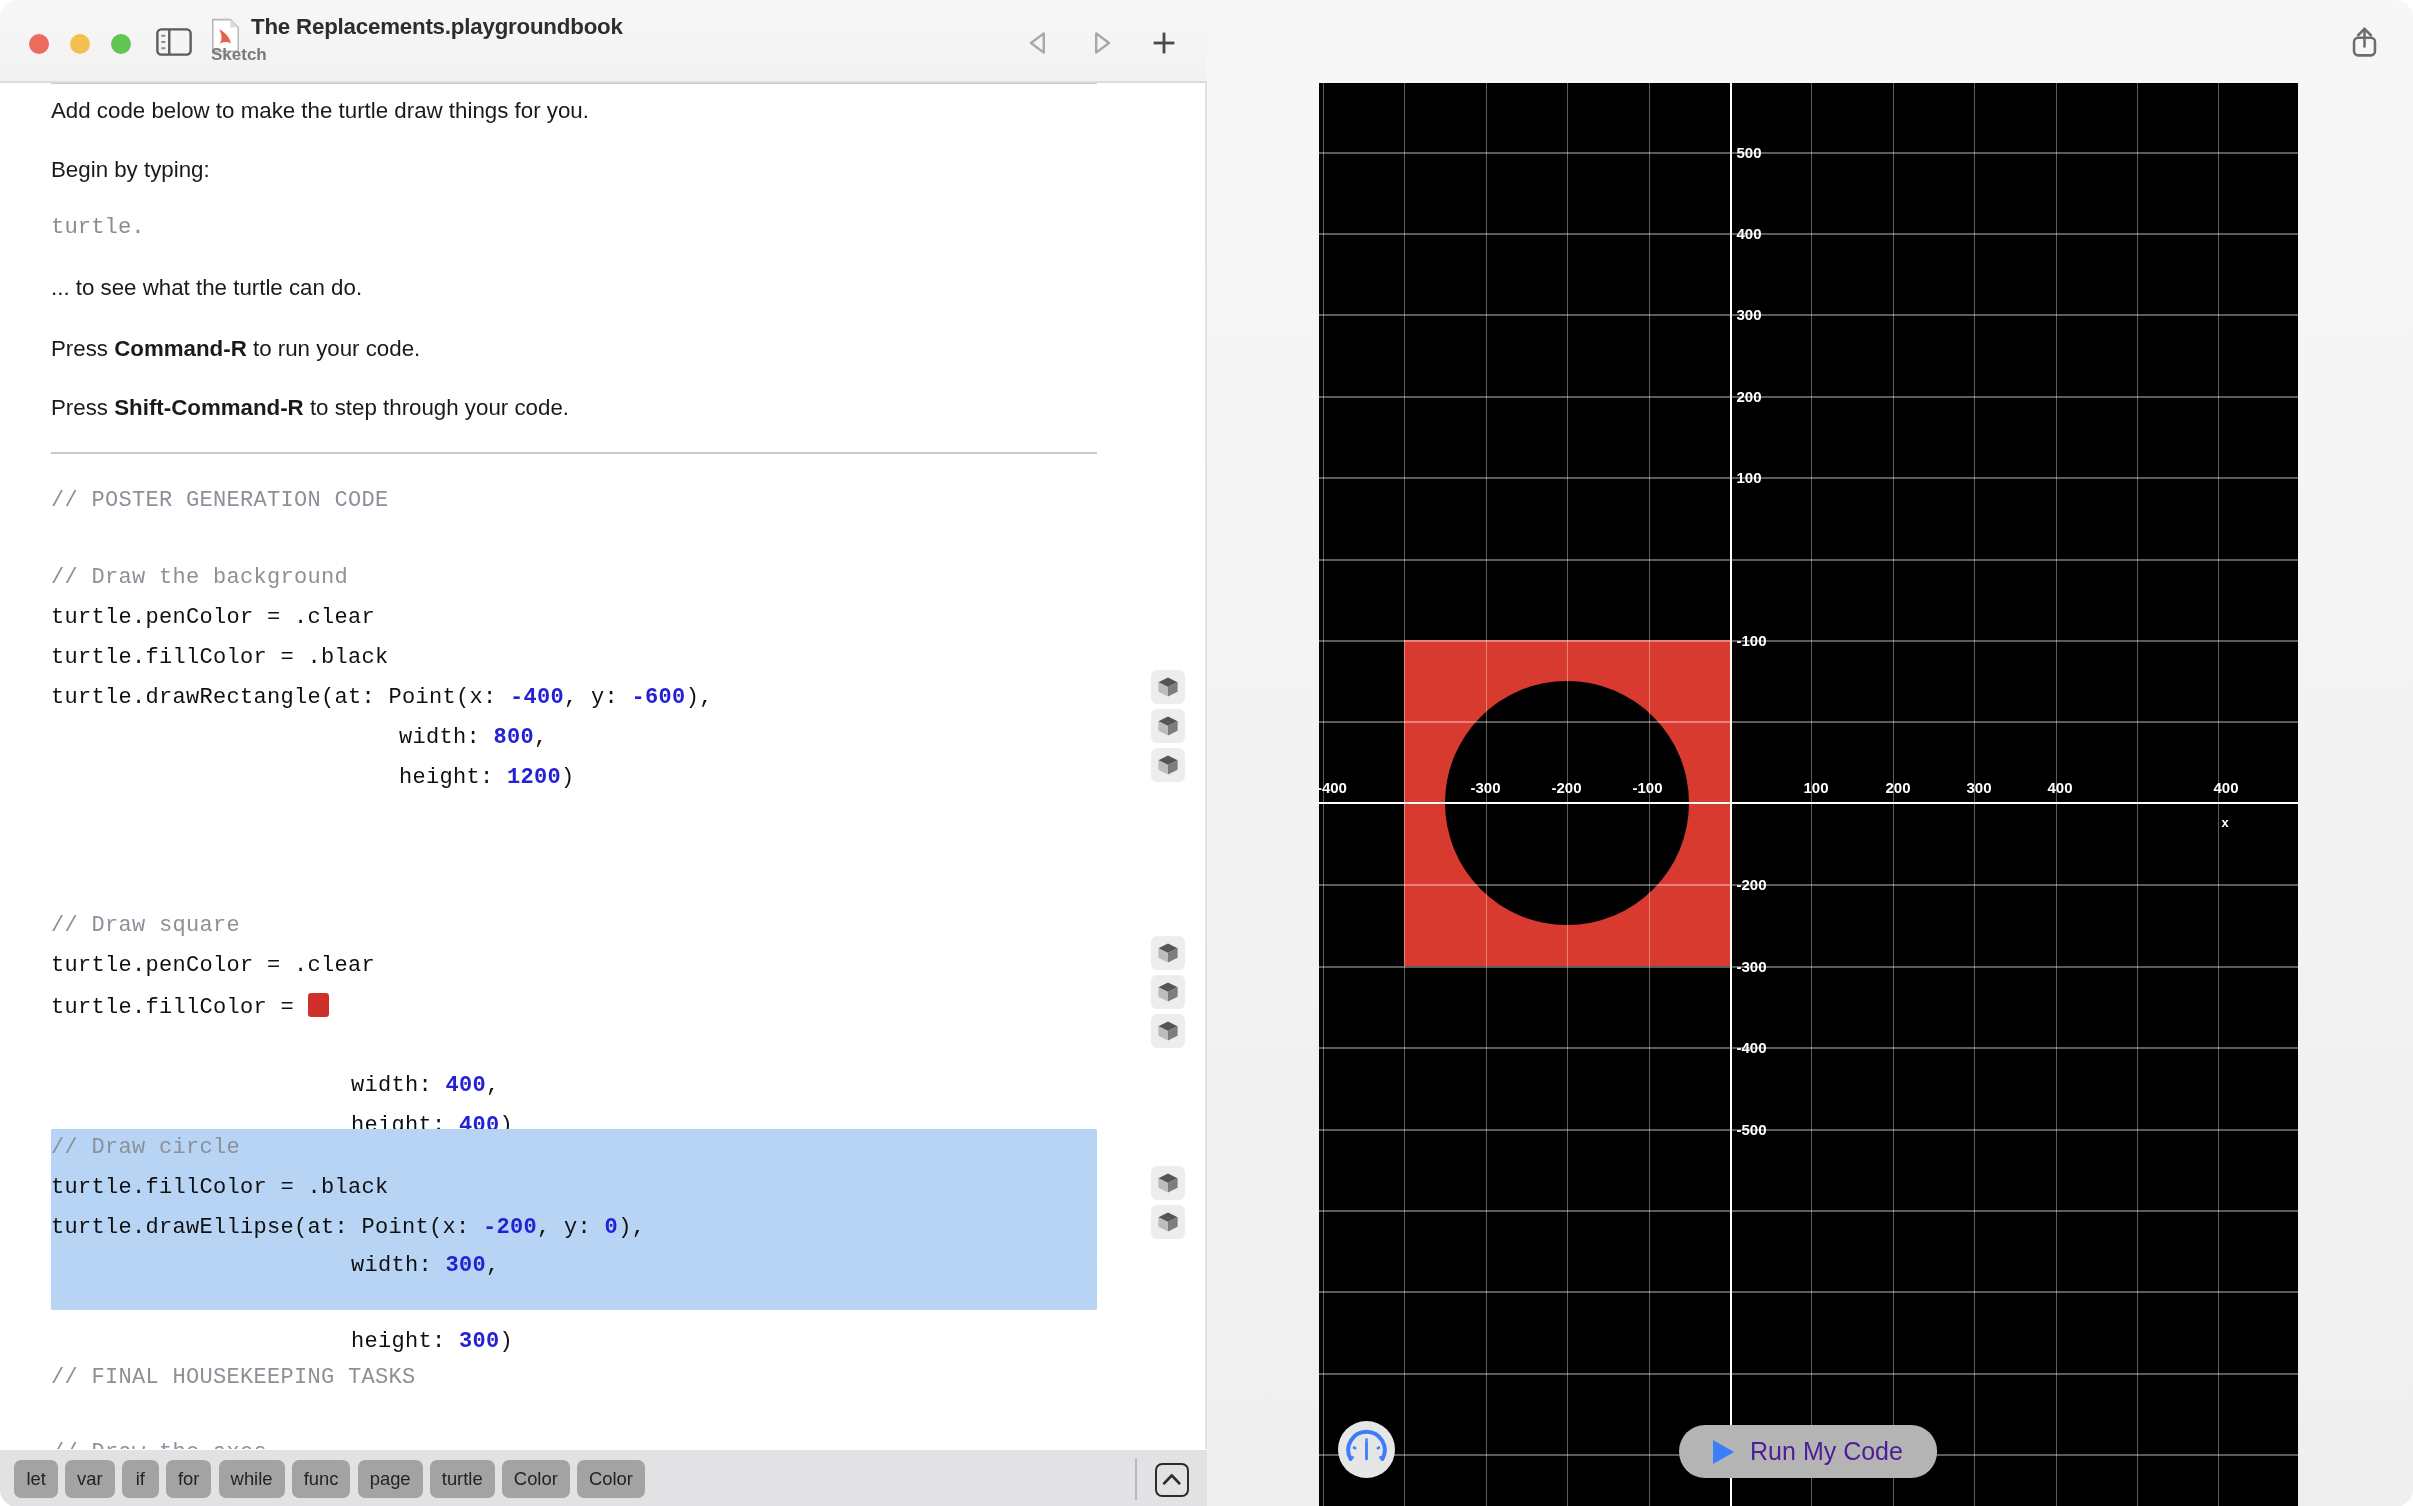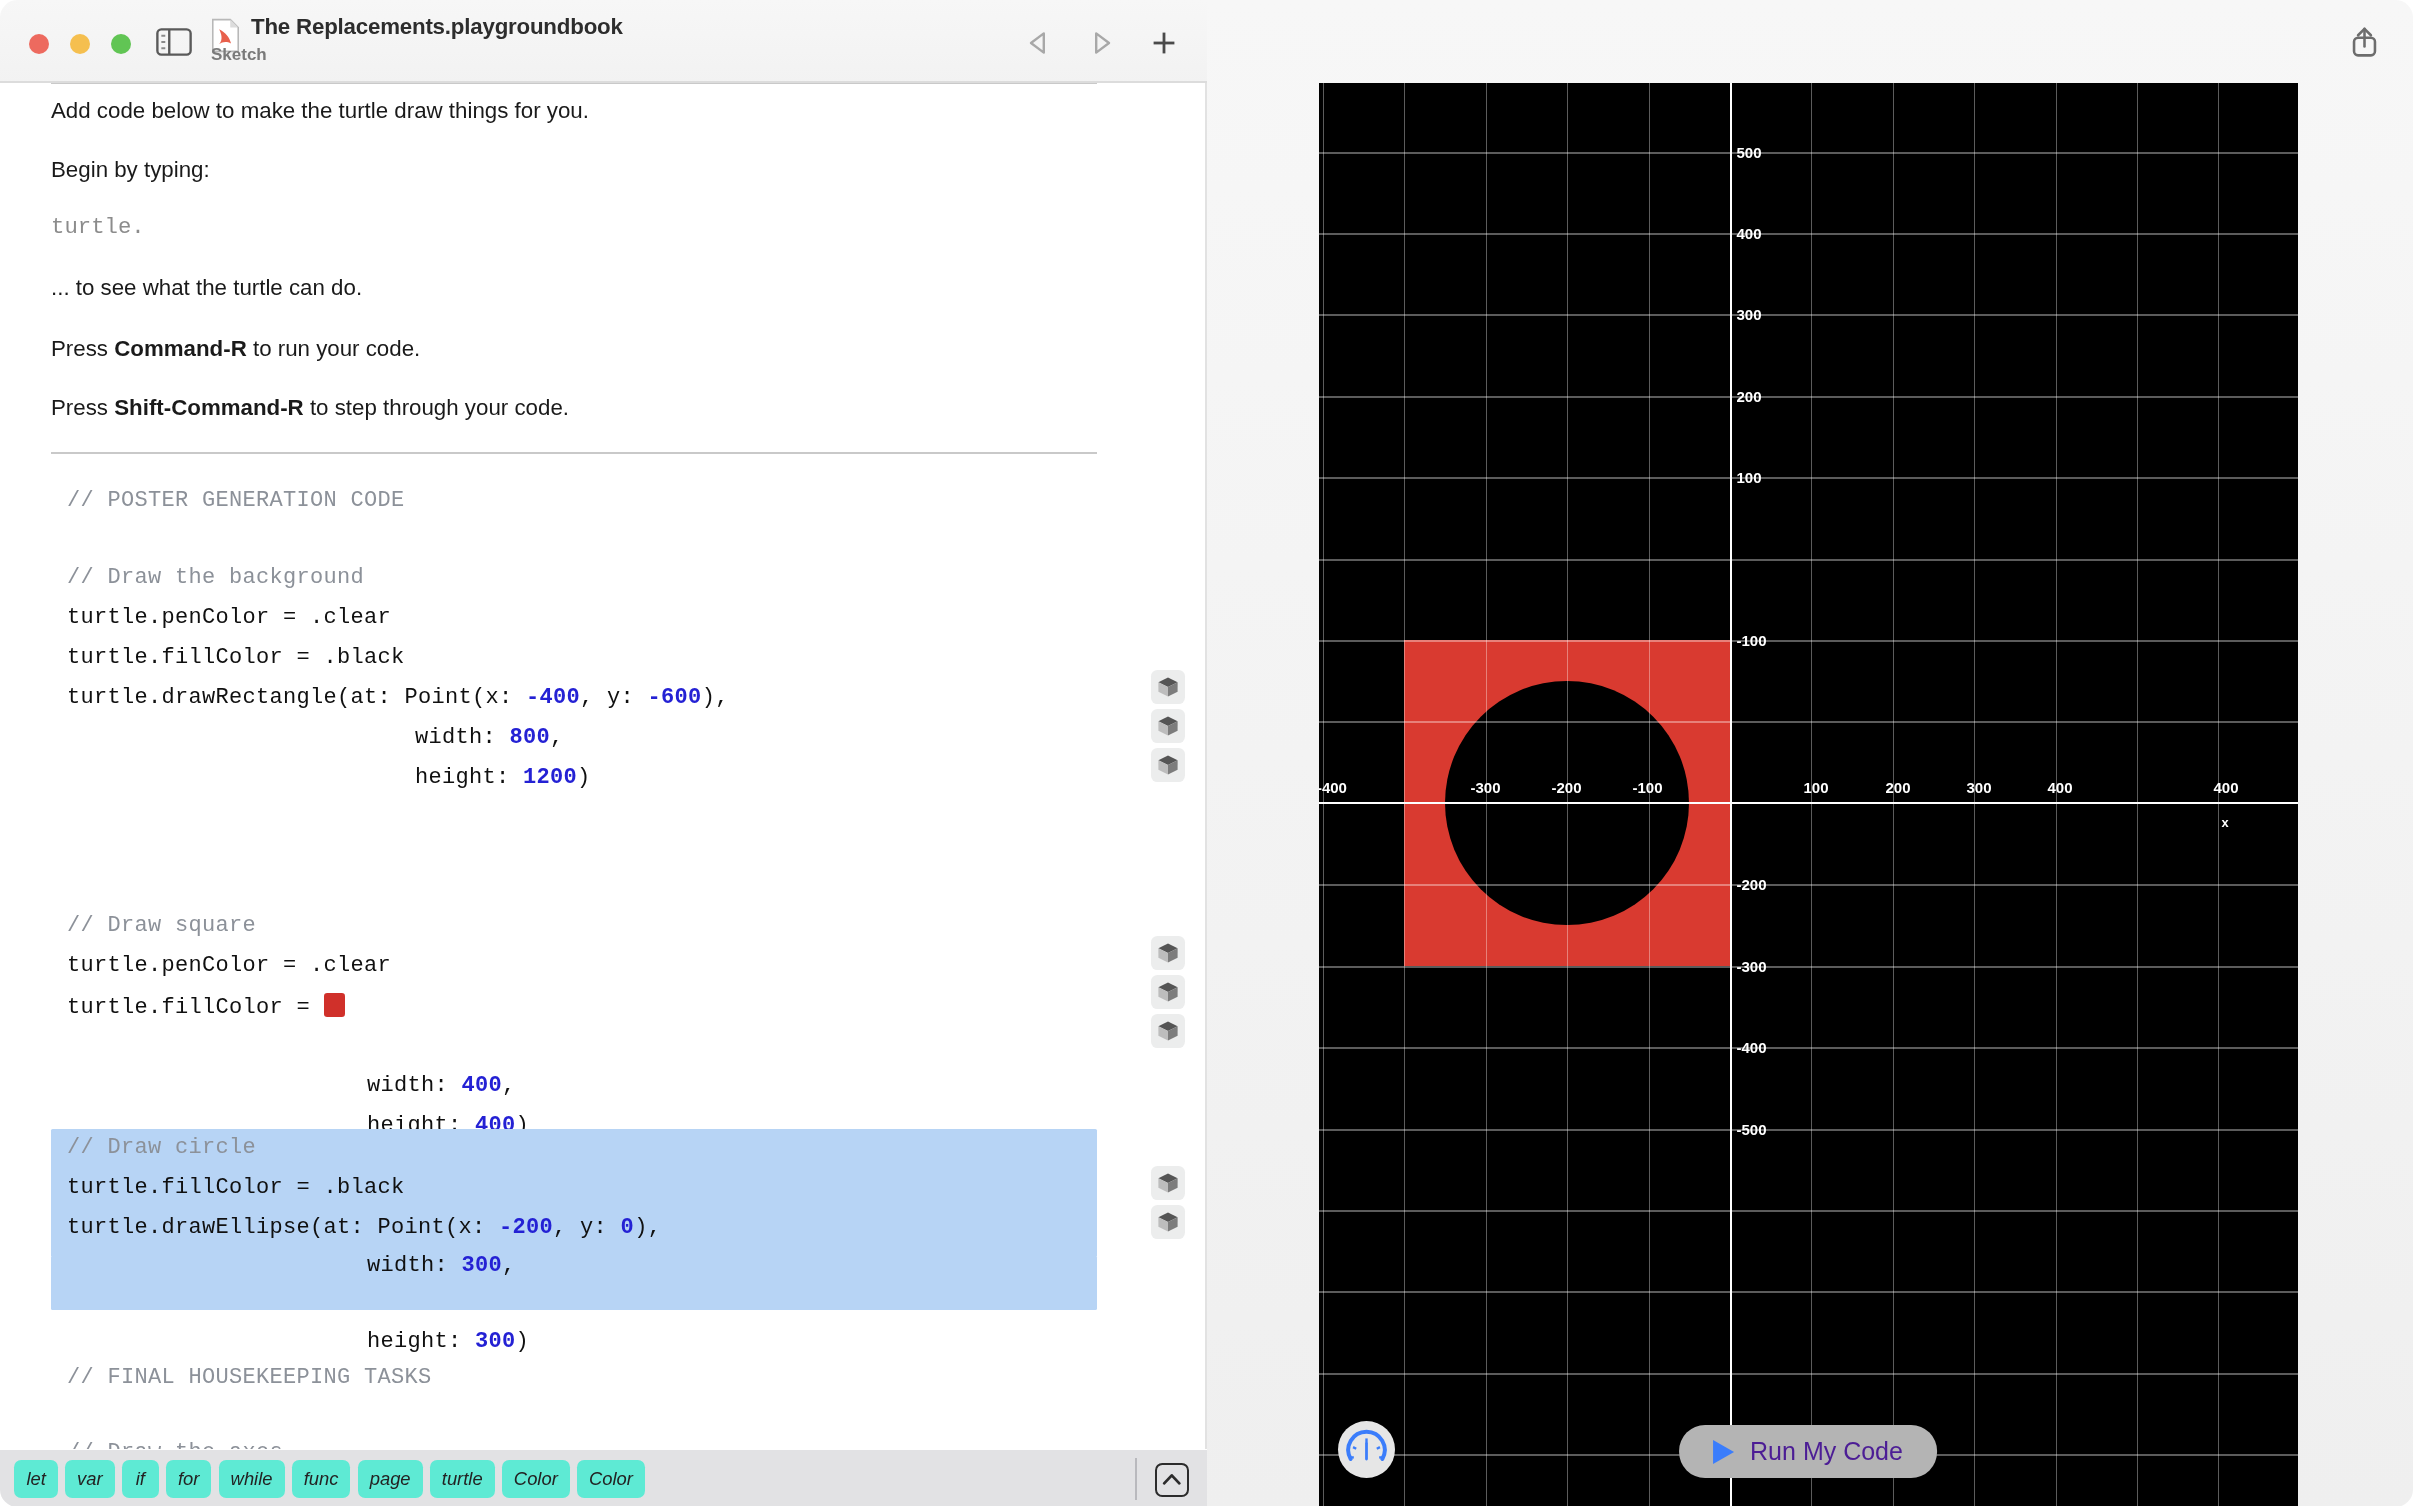--- a/index.html
+++ b/index.html
@@ -38,40 +38,40 @@
   
   .code-area { position:relative; width:100%; height:1366px; background:#fff; overflow:hidden; }
 
   .prose { position:absolute; left:51px; font-size:22.3px; color:#1a1a1a; line-height:1.1;
            white-space:nowrap; }
   .prose b { font-weight:bold; }
 
   .rule { position:absolute; left:51px; width:1046px; height:2.4px; background:#c9c9c9; }
 
   .codeline { position:absolute; left:51px; font-family:"Liberation Mono", monospace;
-              font-size:22px; color:#101010; white-space:pre; letter-spacing:0.3px;margin-left:16px; }
+              font-size:22px; color:#101010; white-space:pre; letter-spacing:0.3px; }
   .cm { color:#8c9199; }
   .num { color:#2421d4; font-weight:bold; }
   .swatch { display:inline-block; width:21px; height:24px; background:#d0302a;
             border-radius:3.2px; vertical-align:-4px; }
 
   .hl-block { position:absolute; left:51px; width:1046px; background:#b7d4f5; border-radius:1.6px; }
 
   
   .cube-btn { position:absolute; width:34px; height:34px; border-radius:6.4px; background:#eceded; }
   .cube-btn svg { position:absolute; left:4.8px; top:4.8px; }
 
   .gutter-line { position:absolute; right:0; top:83px; width:1.6px; height:1366px; background:#e2e2e2; }
 
   
   .kbbar { position:absolute; left:0; bottom:0; width:1207px; height:57px; background:#e2e2e4; }
   .kbtrack { position:absolute; left:14.4px; top:9.6px; display:flex; gap:7.2px; }
-  .kbkey { height:38px; min-width:37px; padding:0 12px; border-radius:7.2px; background:#5eead4;
+  .kbkey { height:38px; min-width:37px; padding:0 12px; border-radius:7.2px; background:#a3a3a3;
            display:flex; align-items:center; justify-content:center;
-           font-size:18.4px; color:#232323;font-style:italic; }
+           font-size:18.4px; color:#232323; }
   .kb-sep { position:absolute; right:70px; top:8px; width:1.6px; height:42px; background:#b9b9bd; }
   .kb-hide { position:absolute; right:17.6px; top:12.8px; width:34px; height:34px;
              border:2px solid #2c2c2c; border-radius:7.2px; }
 
   
   .live-pane { position:relative; width:1207px; height:1507px; overflow:hidden;
                background:linear-gradient(#f7f7f7,#efefef);
                border-top-right-radius:17.6px; border-bottom-right-radius:17.6px; }
   .live-topbar { position:relative; width:100%; height:83px; }
   .share-btn { position:absolute; right:30px; top:24px; width:37px; height:37px; }

